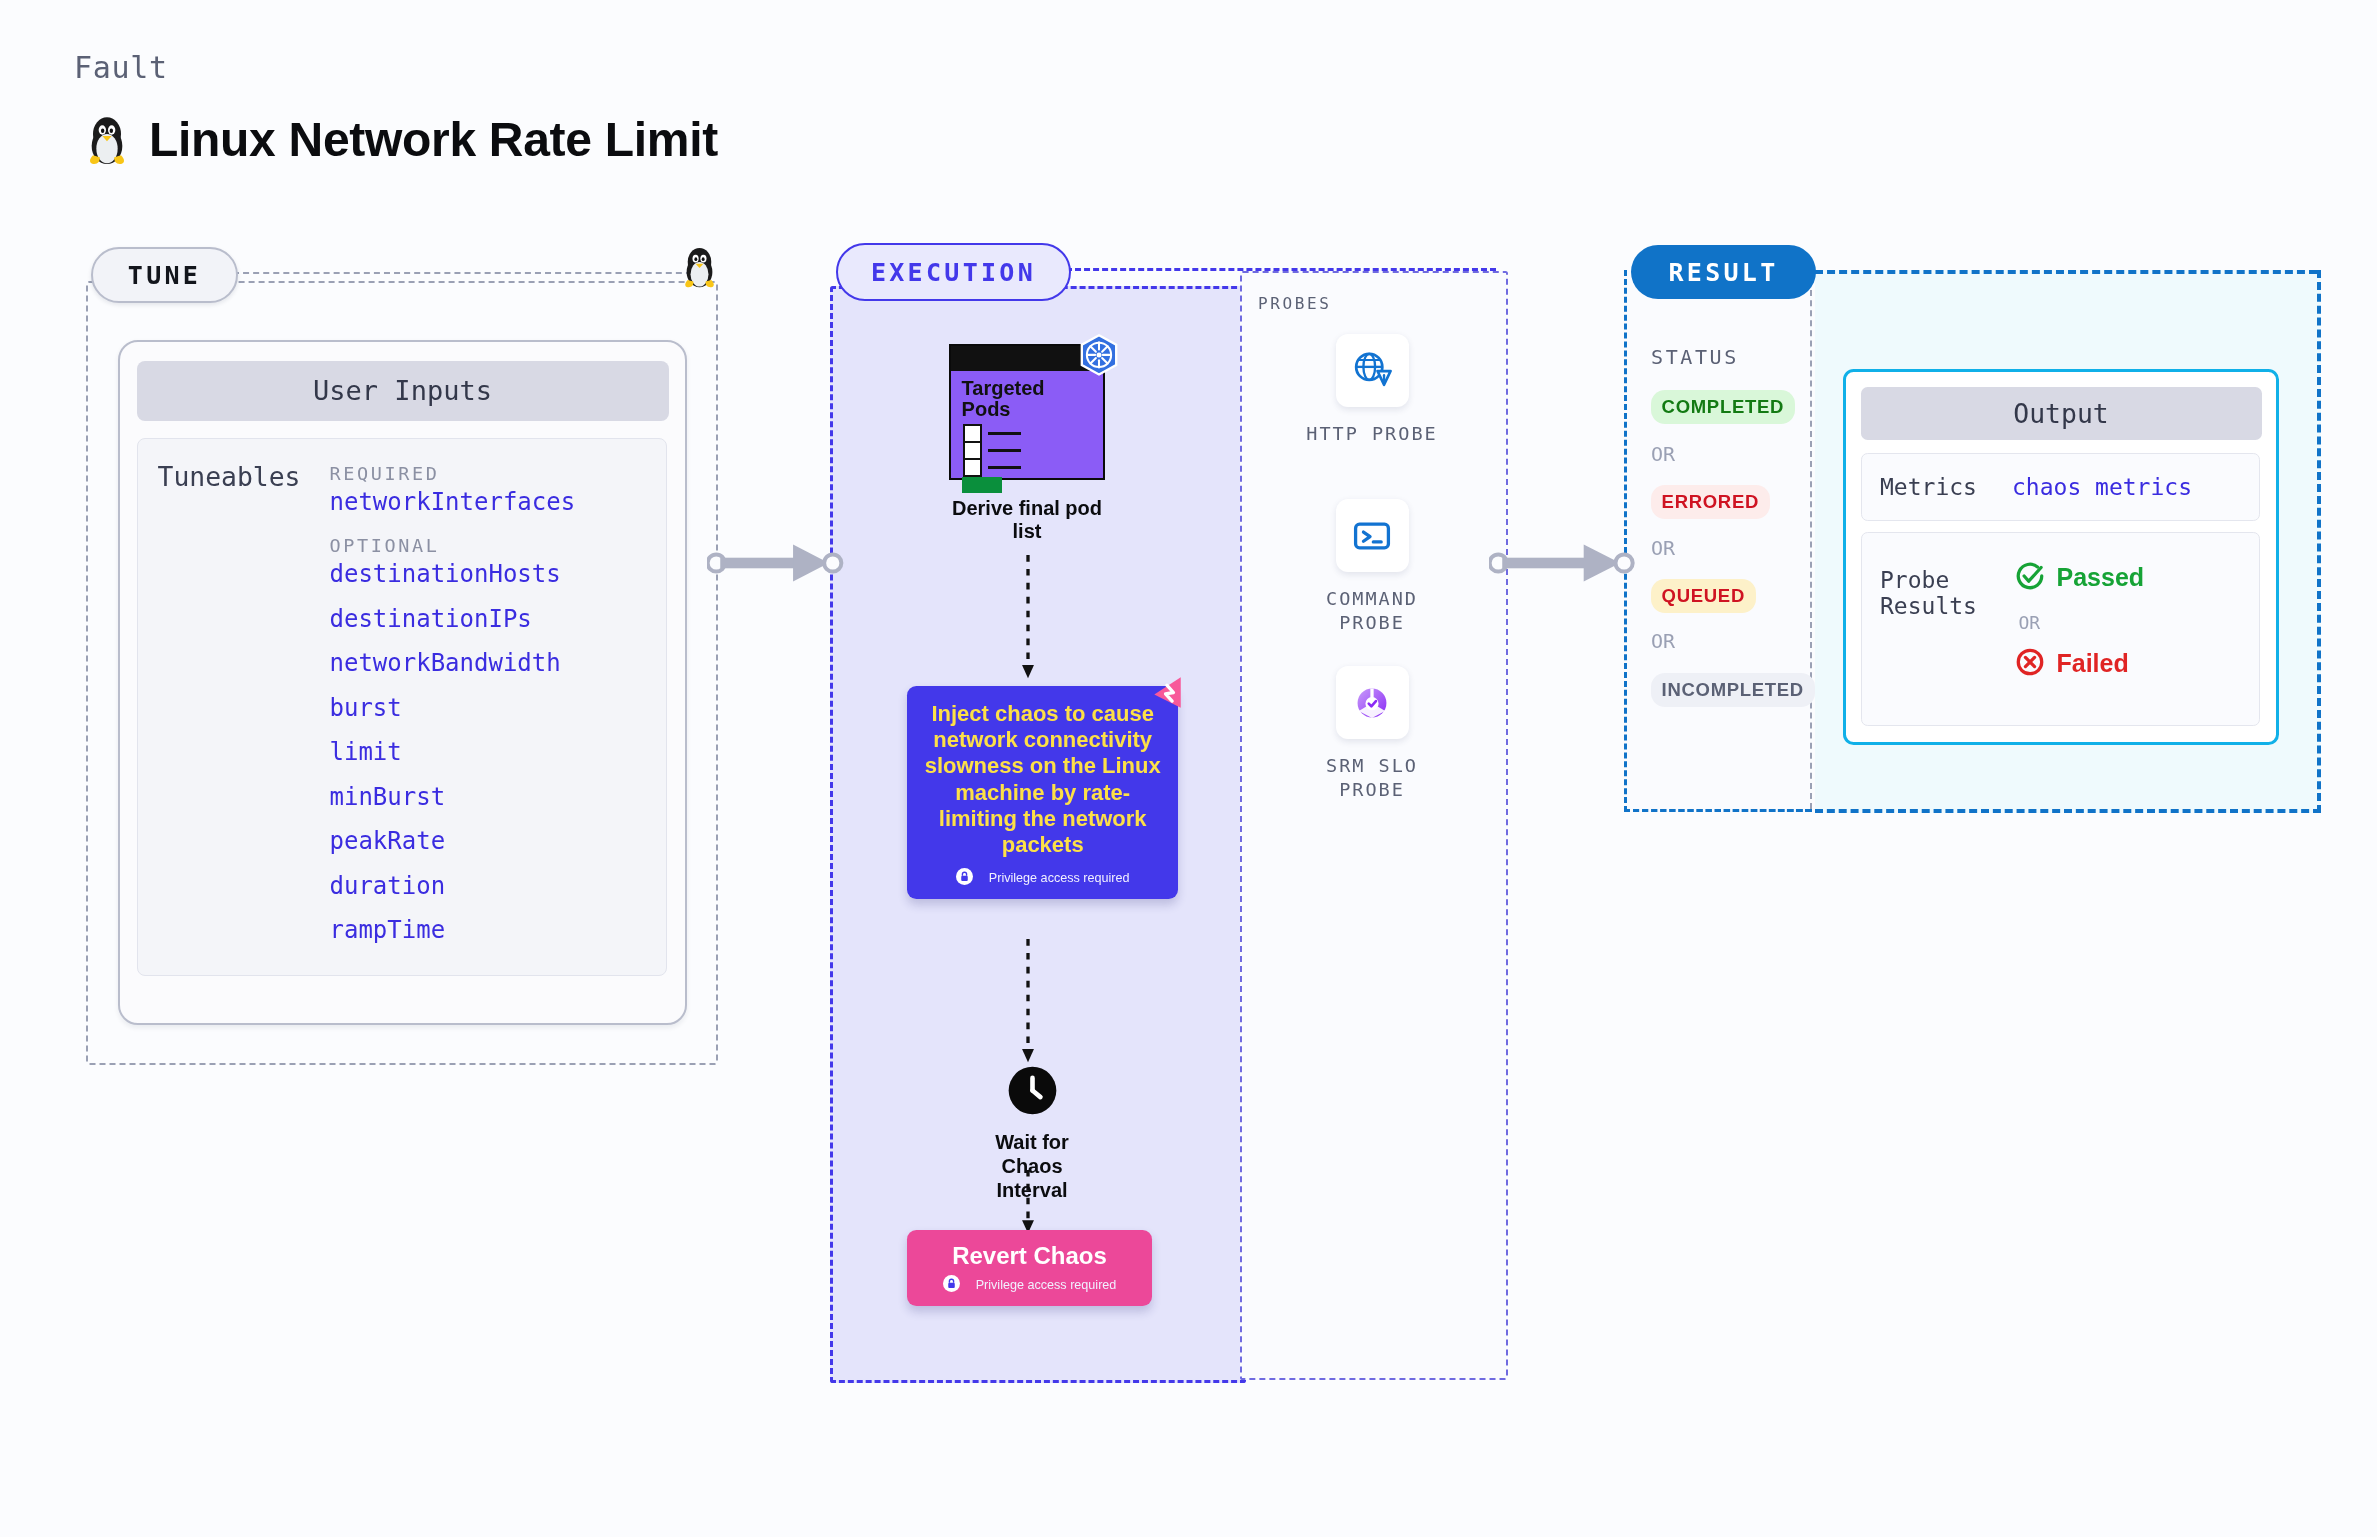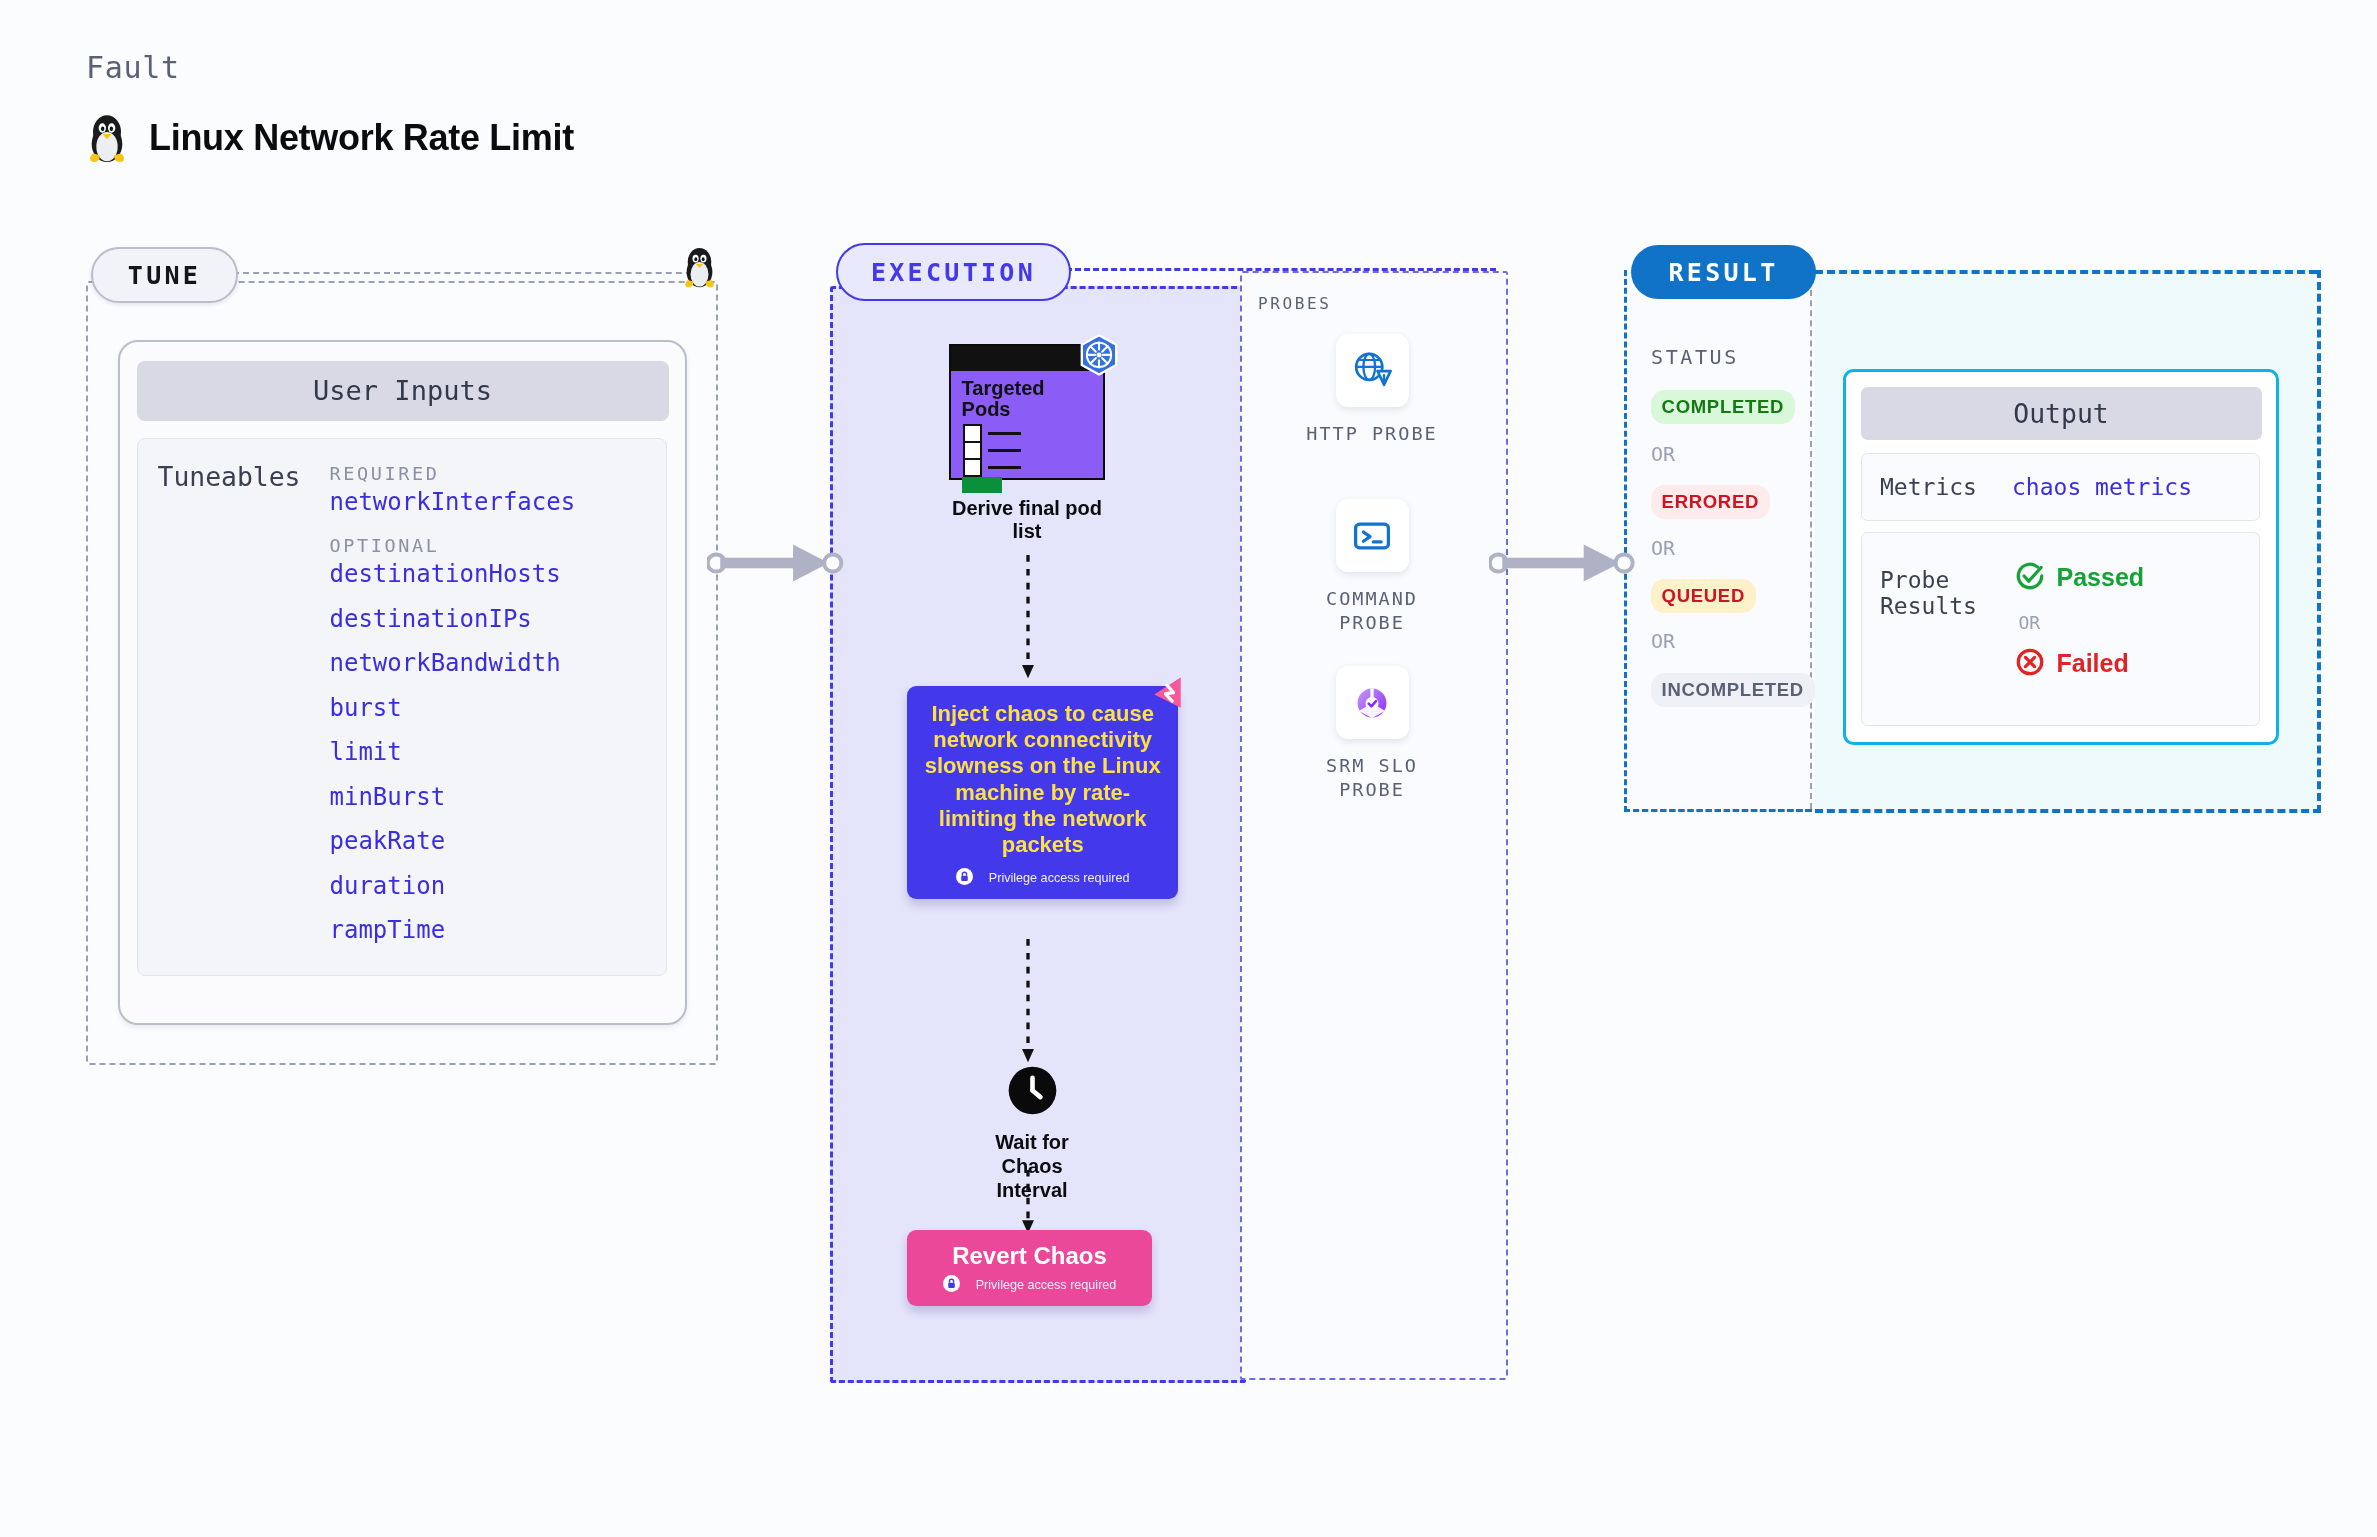--- a/index.html
+++ b/index.html
@@ -5,26 +5,26 @@
   html,body{margin:0;padding:0;}
   body{
     width:2377px;height:1537px;position:relative;
     background:#fbfcfe;
     font-family:"Liberation Sans", sans-serif;
     overflow:hidden;
   }
 
   
   #fault-label{
-    position:absolute;left:86px;top:50px;
+    position:absolute;left:74px;top:50px;
     font-family:"DejaVu Sans Mono","Liberation Mono",monospace;
     font-size:30px;color:#5b6175;letter-spacing:0.7px;
   }
   #title-row{position:absolute;left:85px;top:112px;display:flex;align-items:center;gap:20px;}
-  #page-title{font-size:36px;font-weight:bold;color:#0b0c0f;letter-spacing:-0.3px;}
+  #page-title{font-size:48px;font-weight:bold;color:#0b0c0f;letter-spacing:-0.3px;}
 
   
   .penguin{position:relative;display:inline-block;}
   .penguin svg{display:block;}
 
   
   .panel{position:absolute;}
   .panel-tag{
     position:absolute;z-index:6;
     border-radius:660px;display:flex;align-items:center;justify-content:center;

